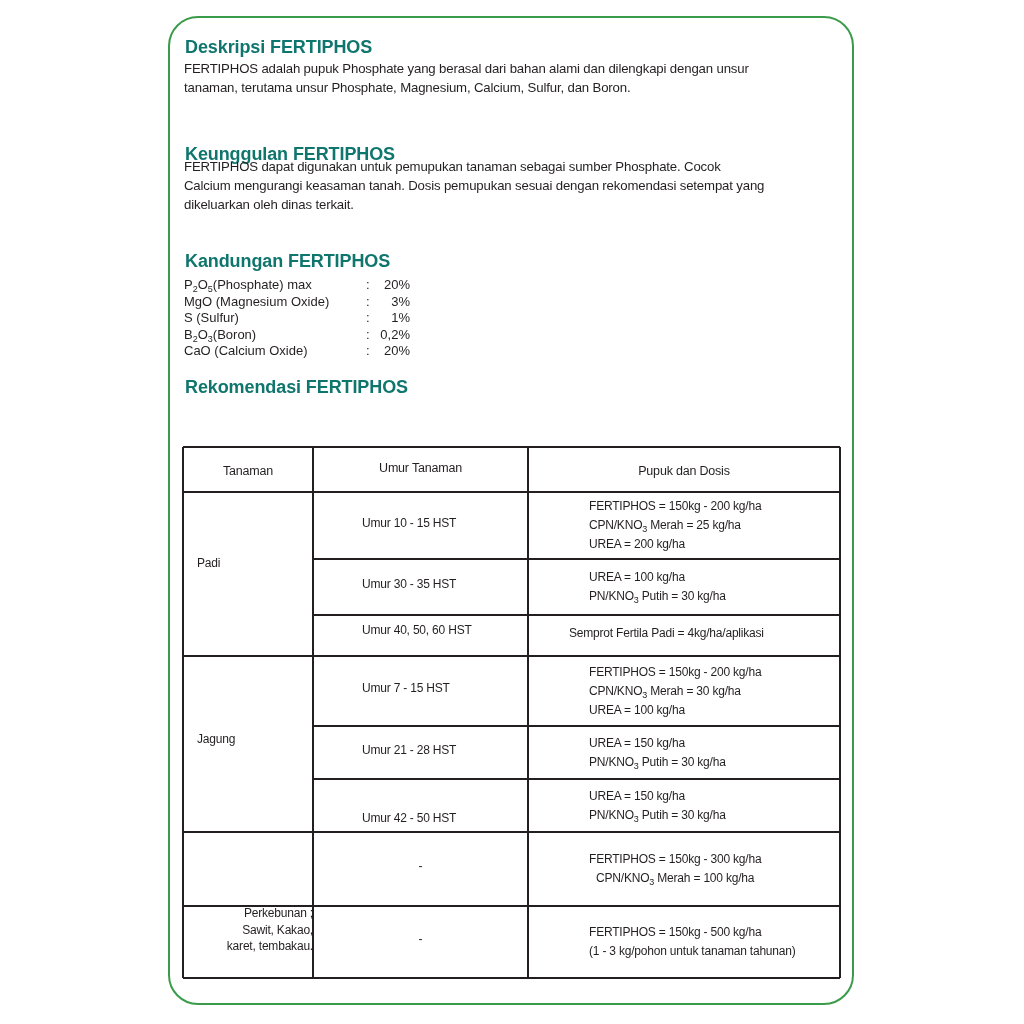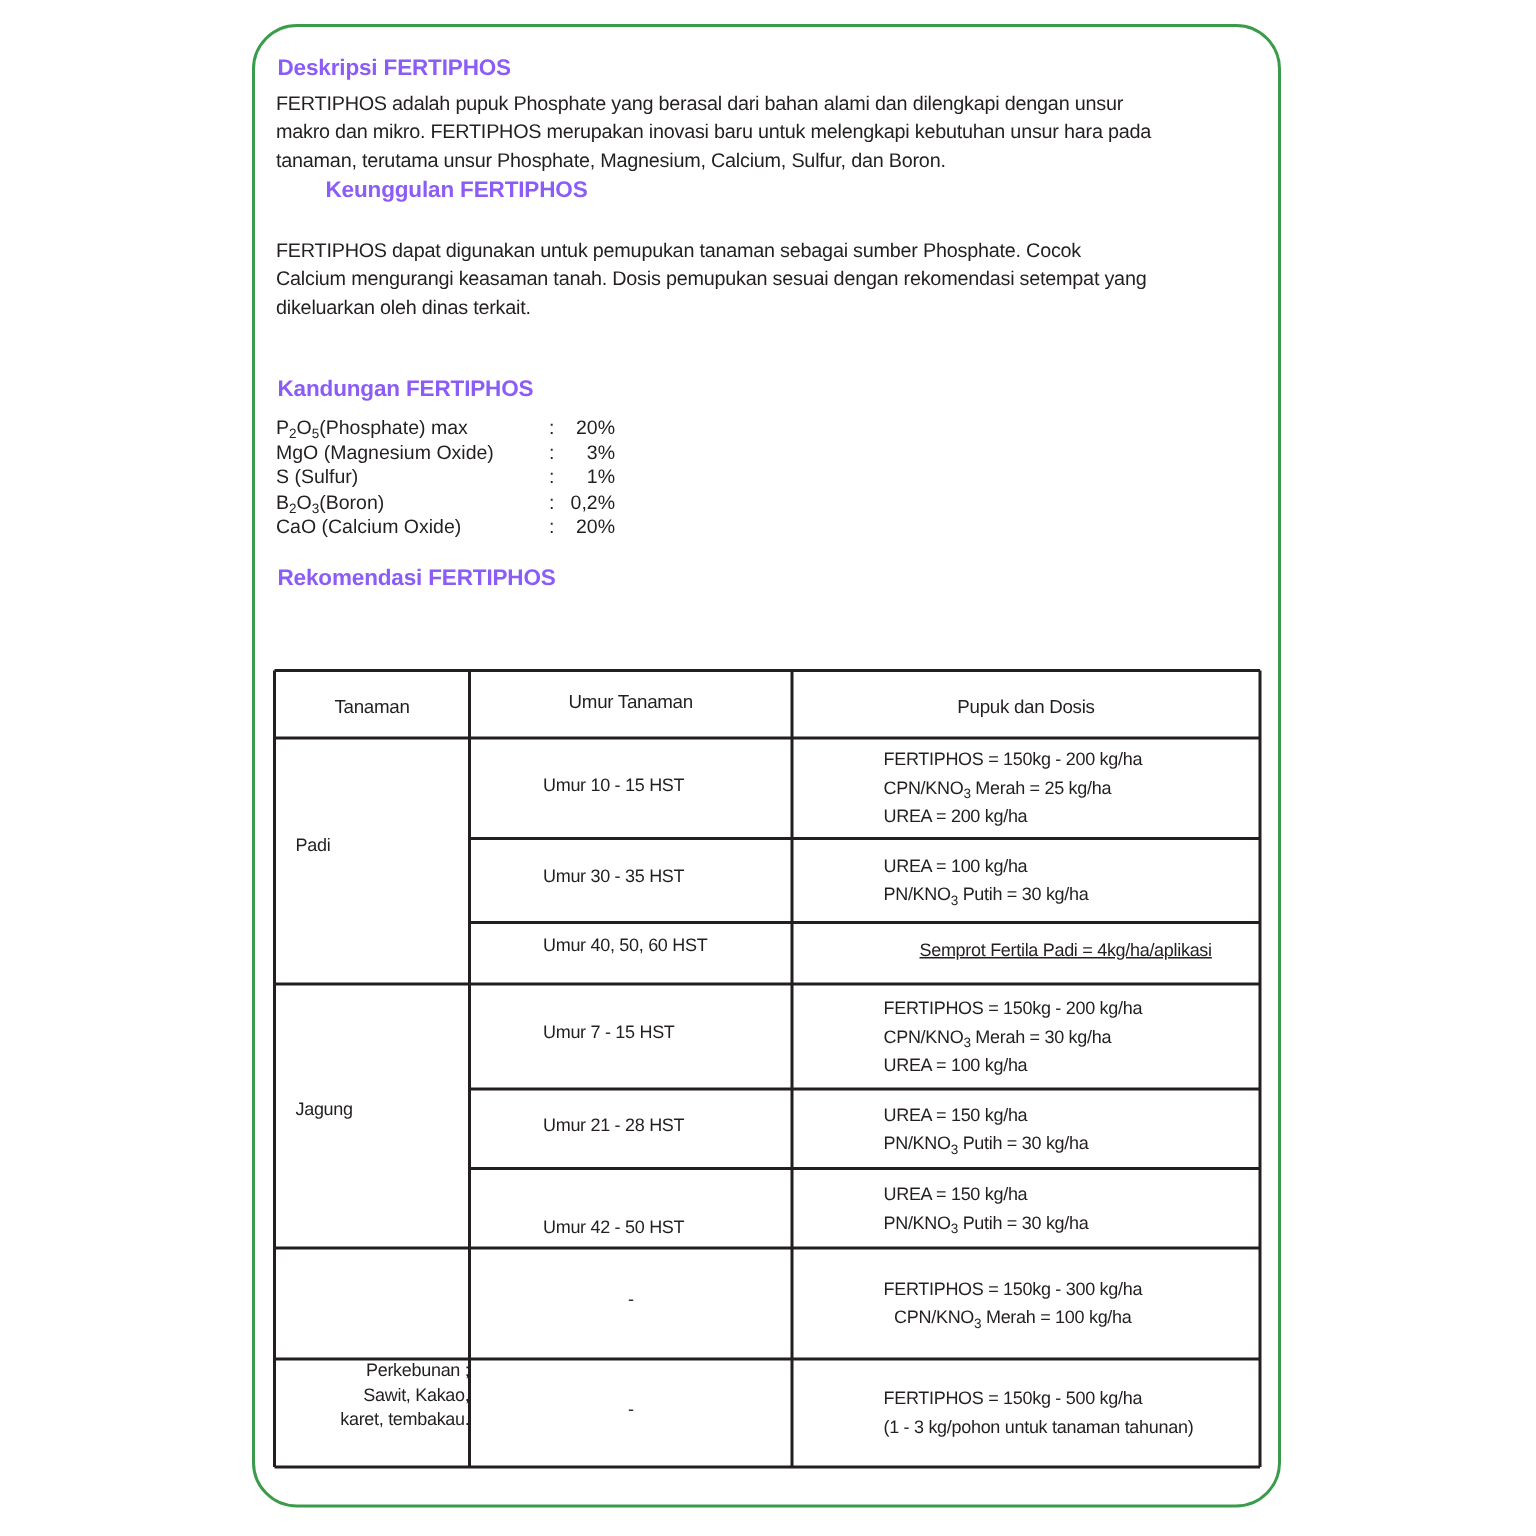--- a/index.html
+++ b/index.html
@@ -1,20 +1,20 @@
 <!DOCTYPE html>
 <html><head>
 <meta charset="utf-8">
 <style>
   html, body { margin:0; padding:0; background:#ffffff; }
   body { width:1024px; height:1024px; position:relative; overflow:hidden;
          font-family:"Liberation Sans", sans-serif; color:#231f20; }
   .frame { position:absolute; left:168px; top:16px; width:686px; height:989px;
            border:2px solid #3a9b4a; border-radius:30px; box-sizing:border-box; }
-  .h { position:absolute; left:185px; font-weight:bold; font-size:15px; color:#8b5cf6;
+  .h { position:absolute; left:185px; font-weight:bold; font-size:18px; color:#0f766e;
        letter-spacing:-0.1px; }
   .p { position:absolute; left:184px; width:660px; font-size:13.2px; line-height:19px;
        color:#231f20; letter-spacing:-0.15px; }
   .kand { position:absolute; left:184px; top:277px; font-size:13px; line-height:16.5px; }
   .kand .row { display:flex; }
   .kand .name { width:182px; }
   .kand .val { width:44px; display:flex; justify-content:space-between; }
   .kand .val .v { text-align:right; }
   sub { font-size:9px; vertical-align:-3px; line-height:0; }
 
@@ -24,25 +24,24 @@
   .hdr { font-size:12.5px; text-align:center; }
 </style>
 </head>
 <body>
 
 <div class="frame"></div>
 
 <div class="h" style="top:37px;">Deskripsi FERTIPHOS</div>
 <div class="p" style="top:59px;">
   <div>FERTIPHOS adalah pupuk Phosphate yang berasal dari bahan alami dan dilengkapi dengan unsur</div>
-  <div>makro dan mikro. FERTIPHOS merupakan inovasi baru untuk melengkapi kebutuhan unsur hara pada</div>
   <div>tanaman, terutama unsur Phosphate, Magnesium, Calcium, Sulfur, dan Boron.</div>
 </div>
 
-<div class="h" style="top:118px;margin-left:32px;">Keunggulan FERTIPHOS</div>
+<div class="h" style="top:144px;">Keunggulan FERTIPHOS</div>
 <div class="p" style="top:157px;">
   <div>FERTIPHOS dapat digunakan untuk pemupukan tanaman sebagai sumber Phosphate. Cocok</div>
   <div>Calcium mengurangi keasaman tanah. Dosis pemupukan sesuai dengan rekomendasi setempat yang</div>
   <div>dikeluarkan oleh dinas terkait.</div>
 </div>
 
 <div class="h" style="top:251px;">Kandungan FERTIPHOS</div>
 <div class="kand" id="kand">
     <div class="row">
       <span class="name"><span>P</span><sub>2</sub><span>O</span><sub>5</sub><span>(Phosphate) max</span></span>
@@ -108,21 +107,21 @@
       <div><span>FERTIPHOS = 150kg - 200 kg/ha</span></div>
       <div><span>CPN/KNO</span><sub>3</sub><span> Merah = 25 kg/ha</span></div>
       <div><span>UREA = 200 kg/ha</span></div>
     </div>
     <div class="cell" style="left: 179px; top: 128px;">Umur 30 - 35 HST</div>
     <div class="cell" style="left: 406px; top: 121px;">
       <div><span>UREA = 100 kg/ha</span></div>
       <div><span>PN/KNO</span><sub>3</sub><span> Putih = 30 kg/ha</span></div>
     </div>
     <div class="cell" style="left: 179px; top: 174px;">Umur 40, 50, 60 HST</div>
-    <div class="cell" style="left: 430px; top: 177px; text-decoration: underline;">
+    <div class="cell" style="left: 386px; top: 177px;">
       <div><span>Semprot Fertila Padi = 4kg/ha/aplikasi</span></div>
     </div>
     <div class="cell" style="left: 14px; width: 116px; top: 283px;">
       <div>Jagung</div>
     </div>
     <div class="cell" style="left: 179px; top: 232px;">Umur 7 - 15 HST</div>
     <div class="cell" style="left: 406px; top: 215.5px;">
       <div><span>FERTIPHOS = 150kg - 200 kg/ha</span></div>
       <div><span>CPN/KNO</span><sub>3</sub><span> Merah = 30 kg/ha</span></div>
       <div><span>UREA = 100 kg/ha</span></div>

